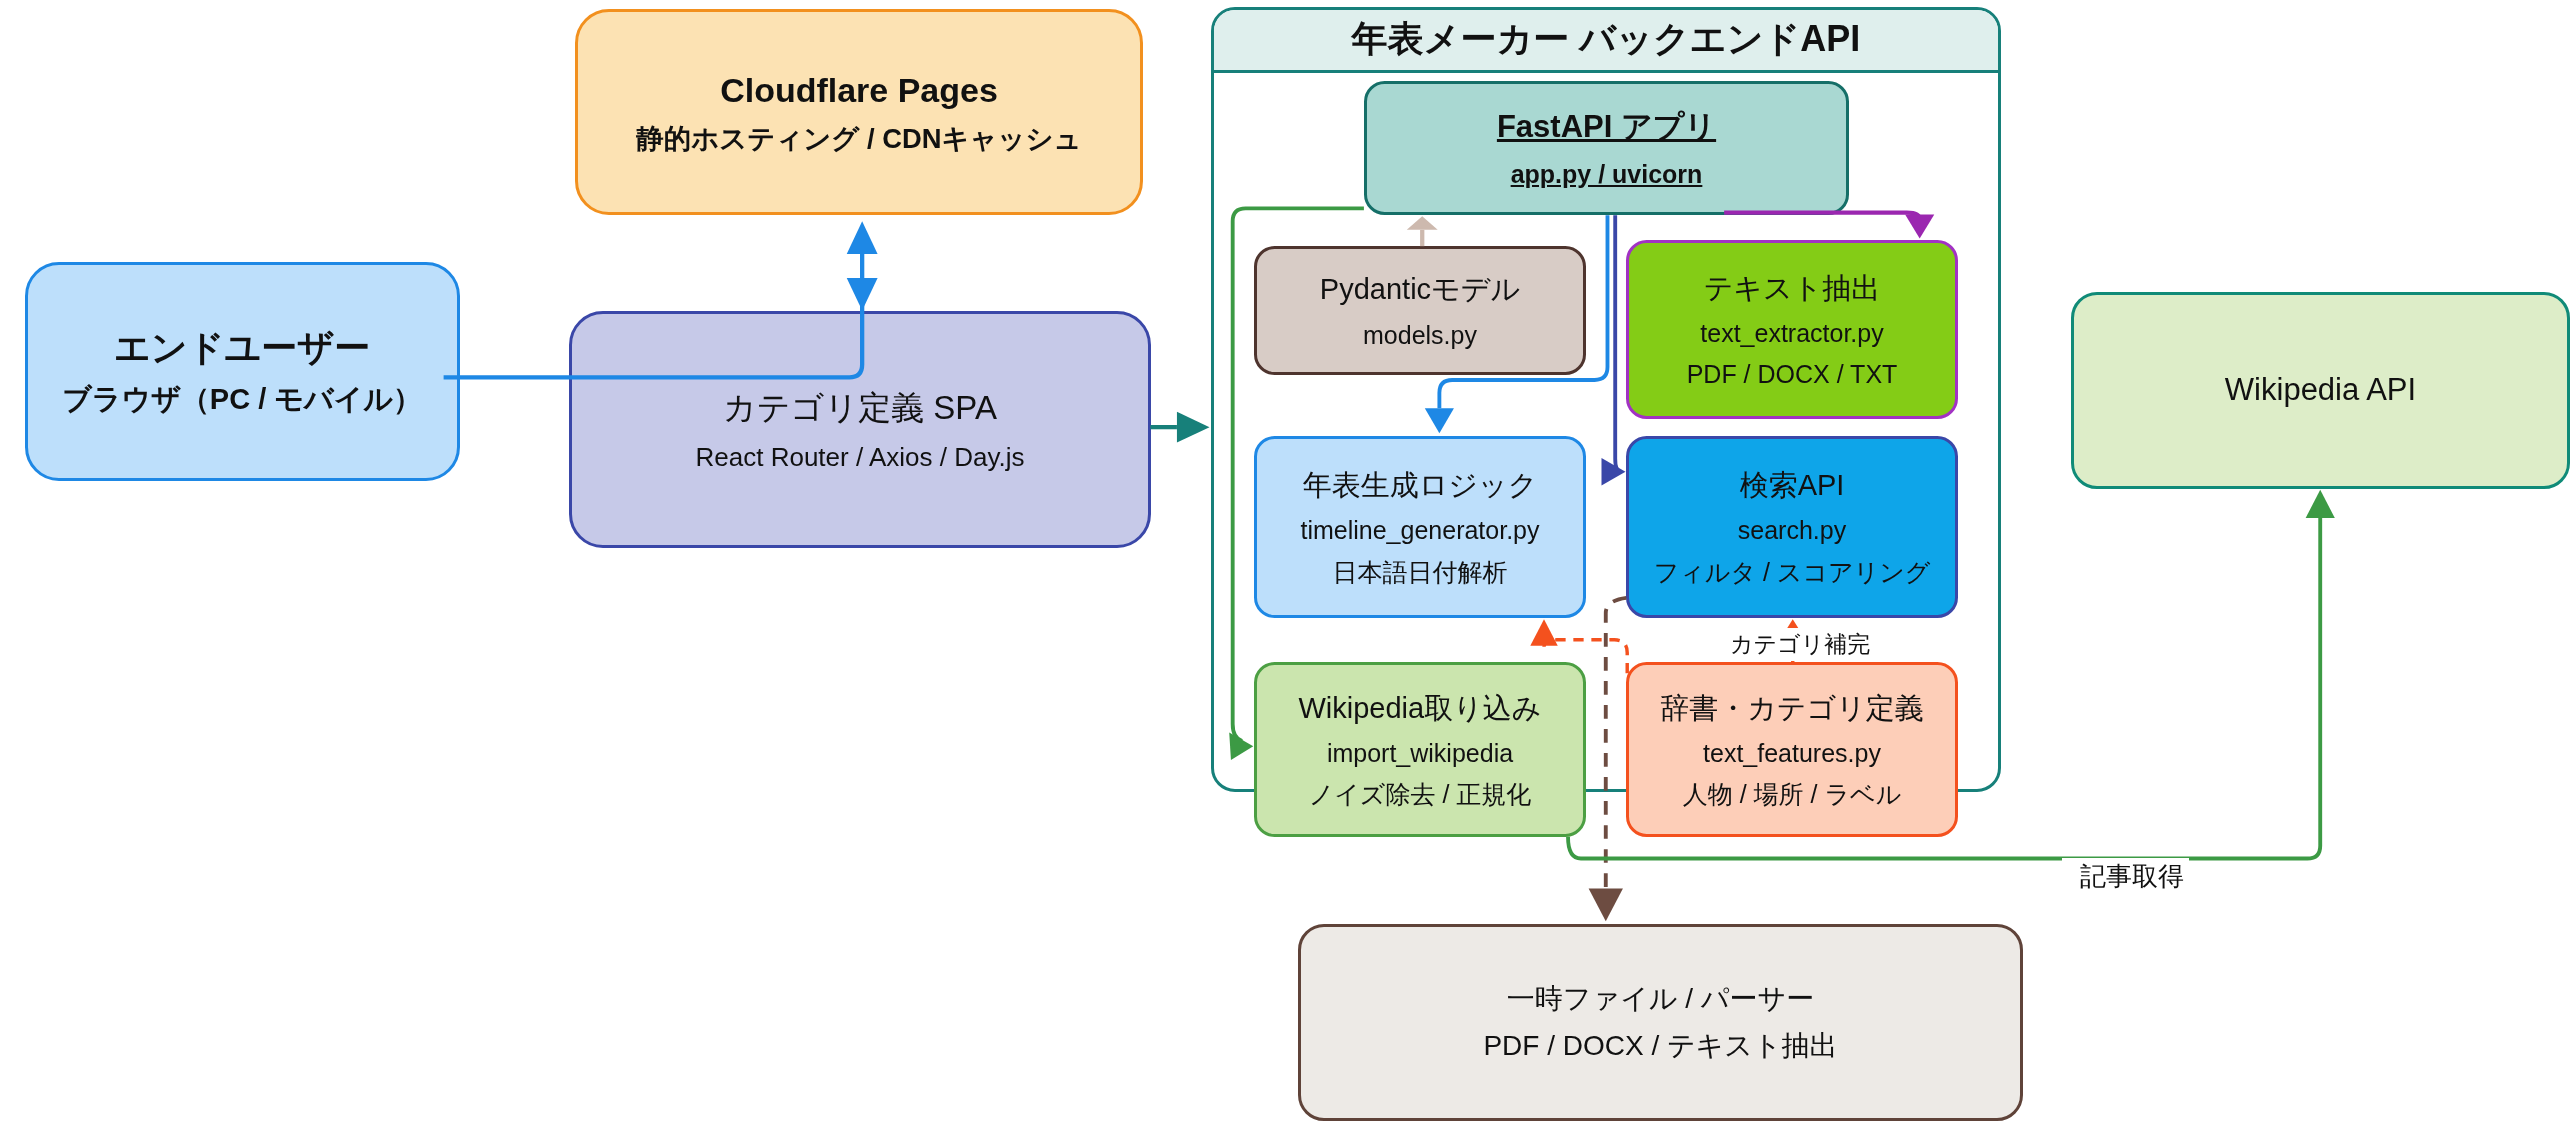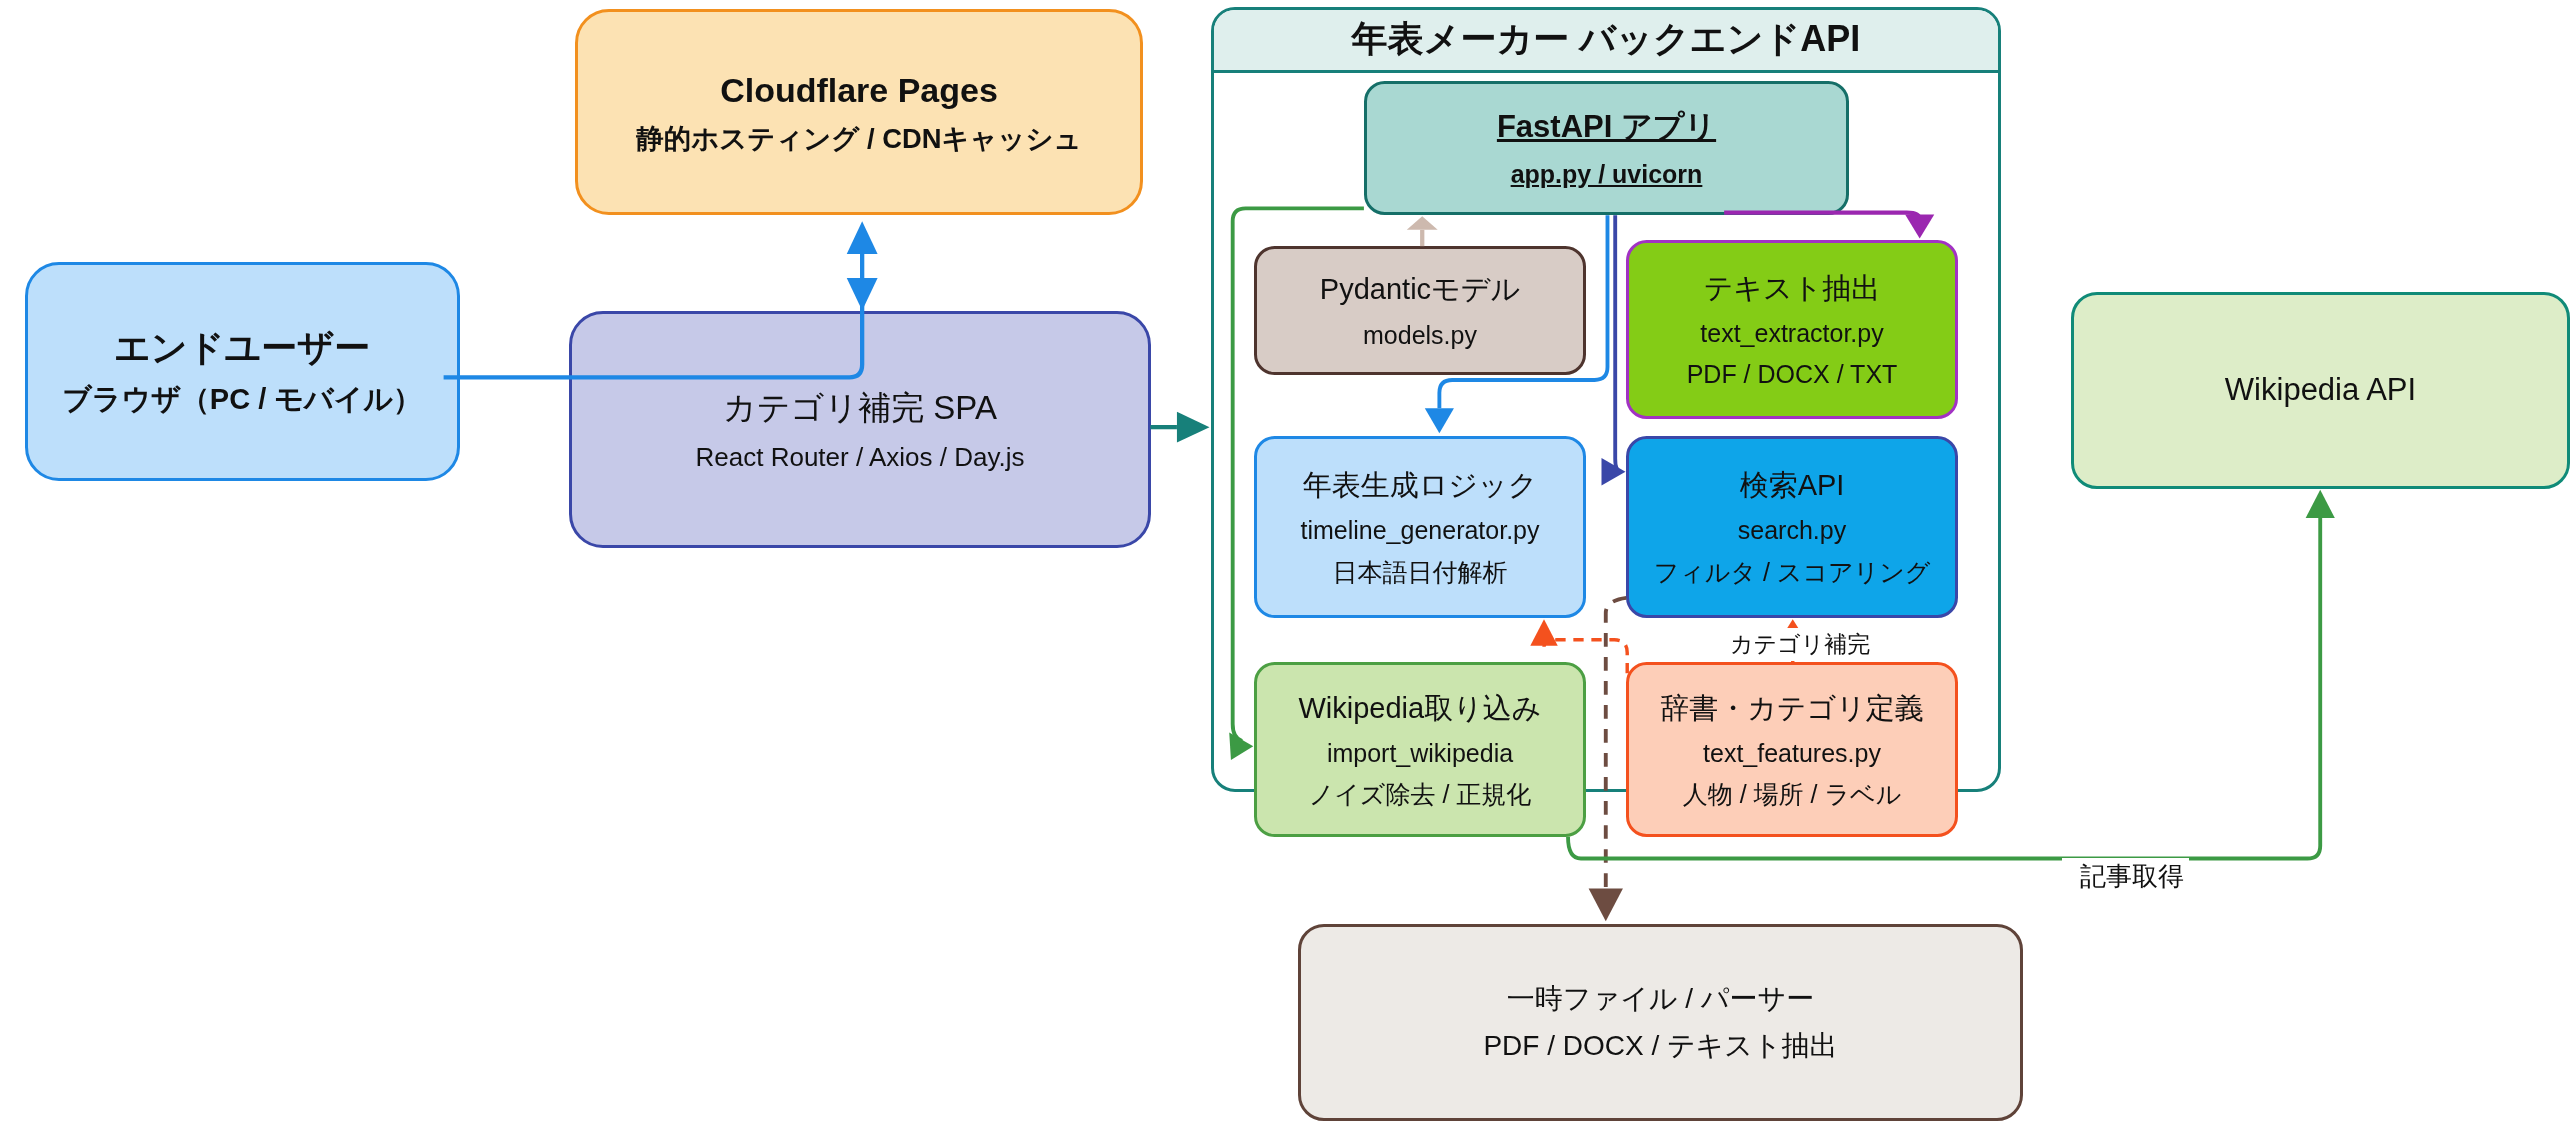--- a/index.html
+++ b/index.html
@@ -93,21 +93,21 @@
   <div class="t-big">エンドユーザー</div>
   <div class="t-big2">ブラウザ（PC / モバイル）</div>
 </div>
 
 <div class="node" style="left:575px;top:9.4px;width:568px;height:206px;background:#FCE2B3;border:3.4px solid #F2901E;border-radius:34px;">
   <div class="t-big" style="font-size:34px;">Cloudflare Pages</div>
   <div class="t-big2" style="font-size:27.4px;">静的ホスティング / CDNキャッシュ</div>
 </div>
 
 <div class="node" style="left:569px;top:311px;width:582px;height:237px;background:#C6C9E8;border:3.4px solid #3A47A8;border-radius:34px;">
-  <div class="t-title" style="font-size:33px;">カテゴリ補完 SPA</div>
+  <div class="t-title" style="font-size:33px;">カテゴリ定義 SPA</div>
   <div class="t-sub" style="font-size:26px;">React Router / Axios / Day.js</div>
 </div>
 
 <div class="node" style="left:1364px;top:81px;width:485px;height:134px;background:#A9D8D2;border:3.4px solid #156F68;border-radius:20.6px;text-decoration:underline;">
   <div class="t-title bold">FastAPI アプリ</div>
   <div class="t-sub bold">app.py / uvicorn</div>
 </div>
 
 <div class="node" style="left:1254px;top:246px;width:332px;height:129px;background:#D8CCC6;border:3.4px solid #4E342E;border-radius:20.6px;">
   <div class="t-title" style="font-size:29px;">Pydanticモデル</div>

